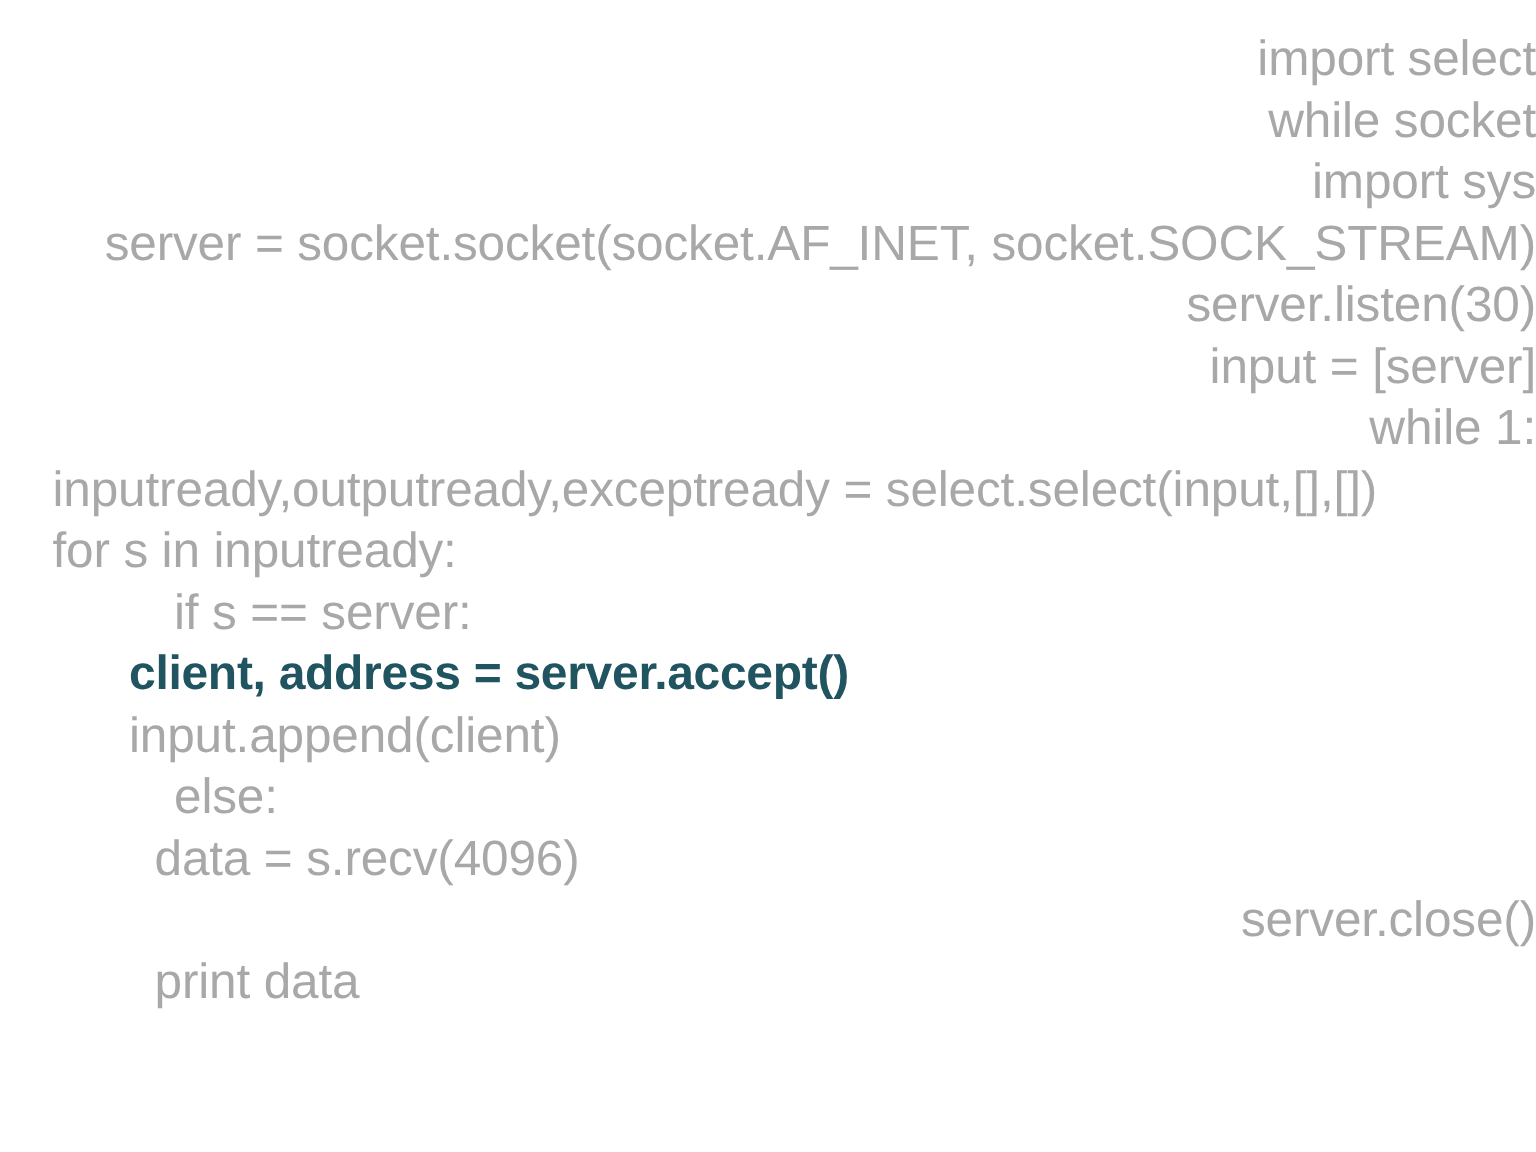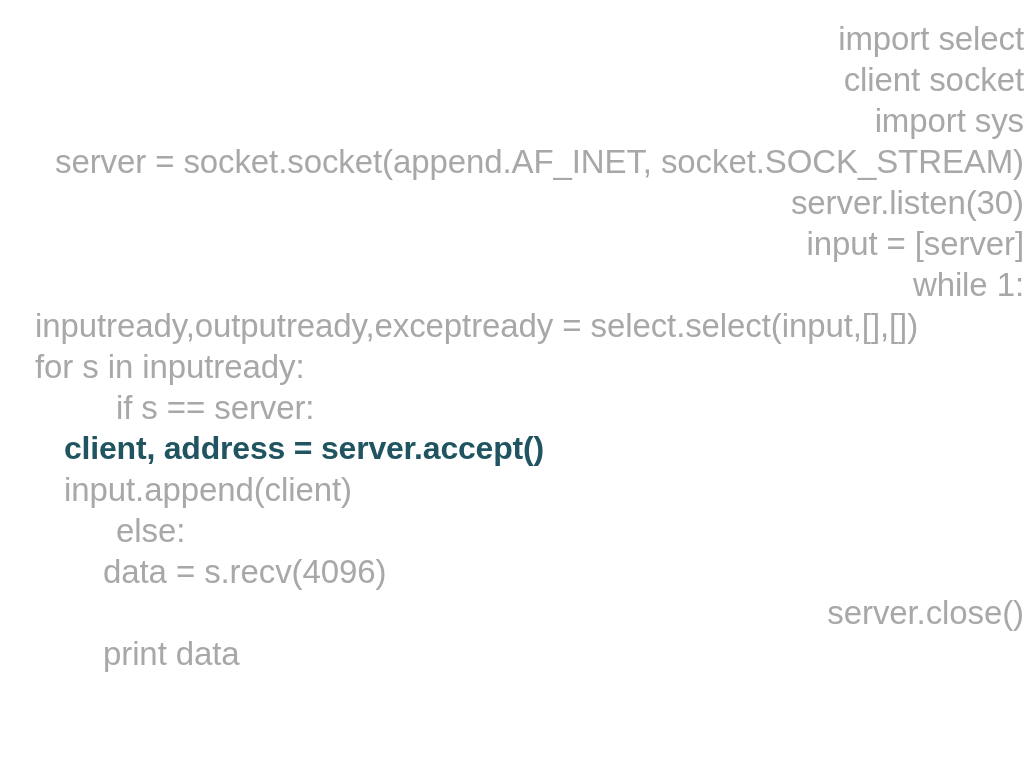--- a/index.html
+++ b/index.html
@@ -40,40 +40,40 @@
     white-space: pre;
     color: #a8a8a8;
     font-weight: 400;
     -webkit-font-smoothing: antialiased;
   }
 
   
   .ind-0 { padding-left: 11px; text-align: right; }
   .ind-1 { padding-left: 35px; }
   .ind-2 { padding-left: 116px; }
-  .ind-3 { padding-left: 64px; }
+  .ind-3 { padding-left: 86px; }
   .ind-4 { padding-left: 103px; }
 
   
   .code-line.highlight {
     color: #1f5460;
     font-weight: 700;
     font-size: 32px;
     letter-spacing: -0.2px;
   }
 </style>
 </head>
 <body>
 
 <div id="code-slide">
   <div class="code-block" id="code-listing">
       <div class="code-line ind-0">import select</div>
-      <div class="code-line ind-0">client socket</div>
+      <div class="code-line ind-0">while socket</div>
       <div class="code-line ind-0">import sys</div>
-      <div class="code-line ind-0">server = socket.socket(append.AF_INET, socket.SOCK_STREAM)</div>
+      <div class="code-line ind-0">server = socket.socket(socket.AF_INET, socket.SOCK_STREAM)</div>
       <div class="code-line ind-0">server.listen(30)</div>
       <div class="code-line ind-0">input = [server]</div>
       <div class="code-line ind-0">while 1:</div>
       <div class="code-line ind-1">inputready,outputready,exceptready = select.select(input,[],[])</div>
       <div class="code-line ind-1">for s in inputready:</div>
       <div class="code-line ind-2">if s == server:</div>
       <div class="code-line ind-3 highlight">client, address = server.accept()</div>
       <div class="code-line ind-3">input.append(client)</div>
       <div class="code-line ind-2">else:</div>
       <div class="code-line ind-4">data = s.recv(4096)</div>

